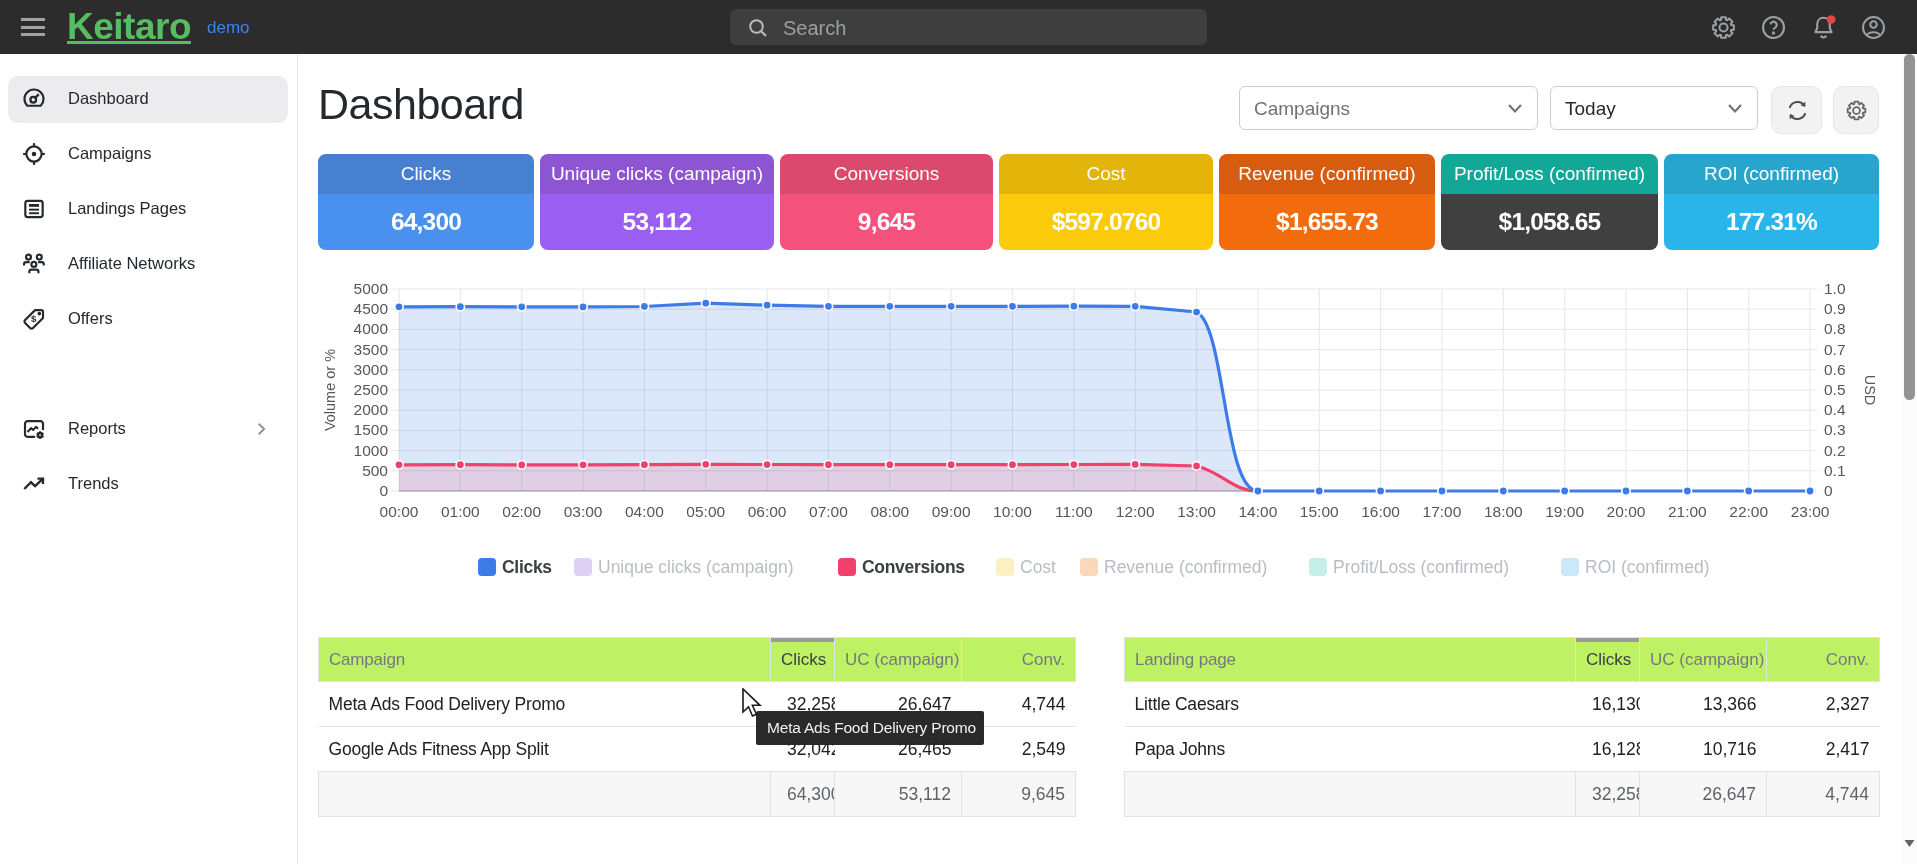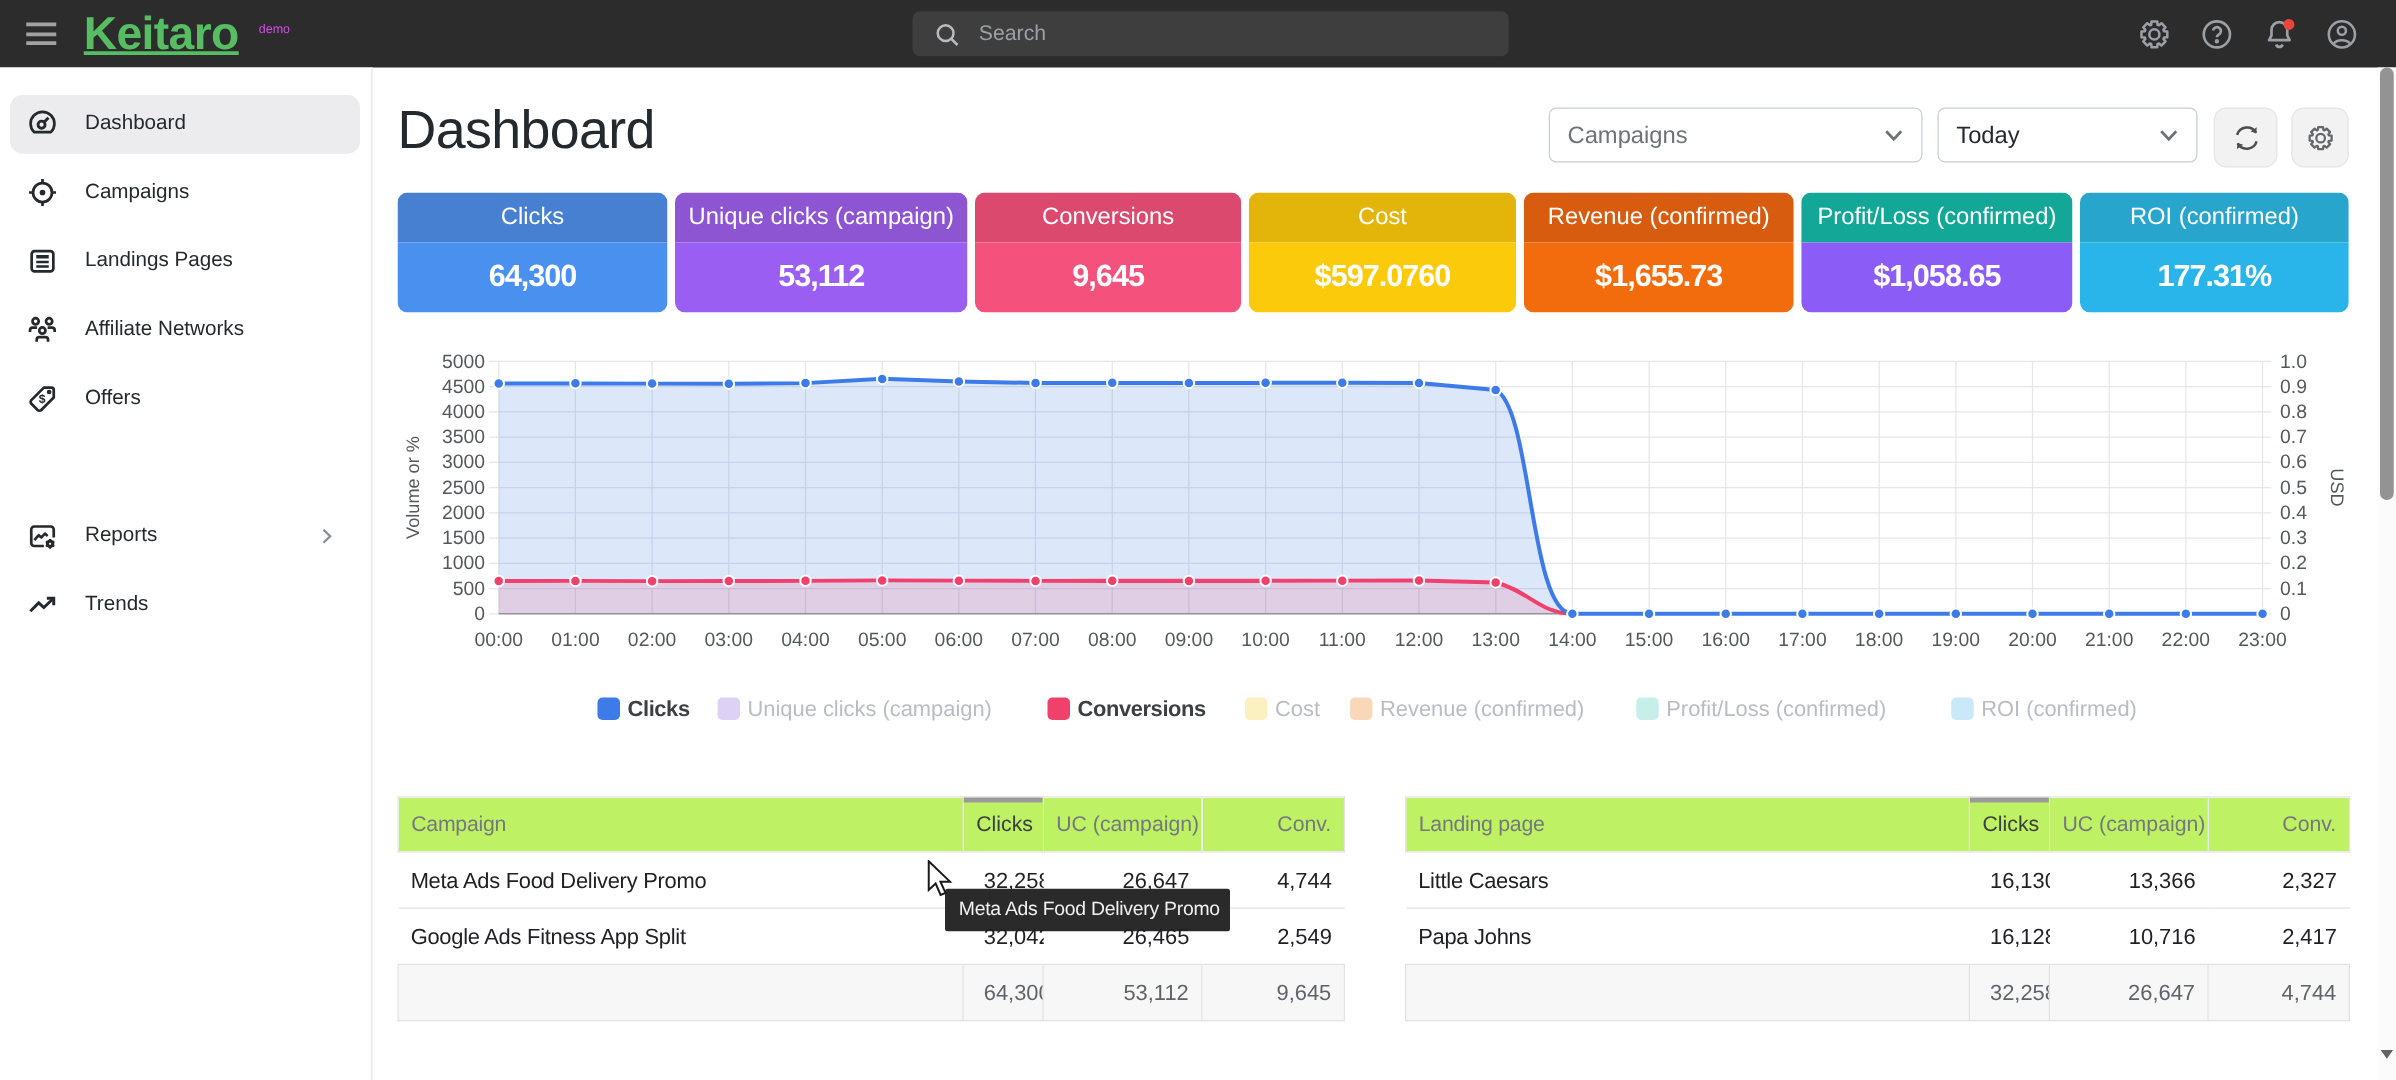--- a/index.html
+++ b/index.html
@@ -2,23 +2,23 @@
 <html><head>
 <meta charset="utf-8">
 <style>
   * { margin:0; padding:0; box-sizing:border-box; }
   html,body { width:1917px; height:864px; overflow:hidden; font-family:"Liberation Sans", sans-serif; background:#fff; }
   .abs { position:absolute; }
   
   #topbar { position:absolute; left:0; top:0; width:1917px; height:54px; background:#2c2c2c; }
   #burger div { position:absolute; left:21px; width:24px; height:3px; background:#a2a2a2; }
   #logo { position:absolute; left:67px; top:6px; font-size:37px; font-weight:bold; color:#57bd62; letter-spacing:-0.5px;text-decoration:underline; }
-  #demo { position:absolute; left:207px; top:18px; font-size:10px; color:#d946ef; }
+  #demo { position:absolute; left:207px; top:18px; font-size:17px; color:#3b82f6; }
   #search { position:absolute; left:730px; top:9px; width:477px; height:36px; background:#3e3e3e; border-radius:6px; }
-  #search span { position:absolute; left:53px; top:8px; font-size:17px; color:#9aa0a6; }
+  #search span { position:absolute; left:53px; top:8px; font-size:20px; color:#9aa0a6; }
   .tbico { position:absolute; top:14px; }
   
   #sidebar { position:absolute; left:0; top:54px; width:298px; height:810px; background:#fff; border-right:1px solid #e4e4e4; }
   .mrow { position:absolute; left:8px; width:280px; height:47px; border-radius:10px; }
   .mrow.active { background:#ececee; }
   .mrow .mtxt { position:absolute; left:60px; top:13px; font-size:16.5px; color:#24292d; }
   .mrow svg { position:absolute; left:13px; top:10px; width:26px; height:26px; }
   .mrow svg.chev { left:auto; width:18px; height:18px; }
   
   #h1t { position:absolute; left:318px; top:80px; font-size:43px; color:#24292e; letter-spacing:-0.5px; }
@@ -204,21 +204,21 @@
 <div class="card" style="left:999px;width:214px">
     <div class="ch" style="background:#e3b50b">Cost</div>
     <div class="cv" style="background:#fbca0b">$597.0760</div>
   </div>
 <div class="card" style="left:1219px;width:216px">
     <div class="ch" style="background:#d85c0f">Revenue (confirmed)</div>
     <div class="cv" style="background:#f26c0d">$1,655.73</div>
   </div>
 <div class="card" style="left:1441px;width:217px">
     <div class="ch" style="background:#12a796">Profit/Loss (confirmed)</div>
-    <div class="cv" style="background:#8b5cf6">$1,058.65</div>
+    <div class="cv" style="background:#404040">$1,058.65</div>
   </div>
 <div class="card" style="left:1664px;width:215px">
     <div class="ch" style="background:#28a5cd">ROI (confirmed)</div>
     <div class="cv" style="background:#29b5e9">177.31%</div>
   </div>
 
 <svg id="chart" class="abs" style="left:318px;top:280px" width="1568" height="250" viewBox="0 0 1568 250">
     <path d="M73 9.0 H1499.0 M73 29.2 H1499.0 M73 49.4 H1499.0 M73 69.6 H1499.0 M73 89.8 H1499.0 M73 110.0 H1499.0 M73 130.2 H1499.0 M73 150.4 H1499.0 M73 170.6 H1499.0 M73 190.8 H1499.0 M73 211.0 H1499.0 M81.0 9 V211 M142.3 9 V211 M203.7 9 V211 M265.1 9 V211 M326.4 9 V211 M387.8 9 V211 M449.1 9 V211 M510.4 9 V211 M571.8 9 V211 M633.1 9 V211 M694.5 9 V211 M755.9 9 V211 M817.2 9 V211 M878.6 9 V211 M939.9 9 V211 M1001.3 9 V211 M1062.6 9 V211 M1124.0 9 V211 M1185.3 9 V211 M1246.7 9 V211 M1308.0 9 V211 M1369.4 9 V211 M1430.7 9 V211 M1492.0 9 V211 " stroke="#e4e6e9" stroke-width="1" fill="none"></path>
     <line x1="81" y1="211" x2="1492.05" y2="211" stroke="#9a9da1" stroke-width="1.2"></line>
     <path d="M81 26.8 L142.3 26.7 L203.7 26.9 L265.1 26.9 L326.4 26.5 L387.8 23.1 L449.1 25.2 L510.4 26.4 L571.8 26.3 L633.1 26.4 L694.5 26.3 L755.9 26.2 L817.2 26.4 L878.6 32.0 C907.6 46.0 905.6 211 939.9 211 L1492.0 211 V211 H81 Z" fill="rgba(61,123,230,0.18)" stroke="none"></path>

